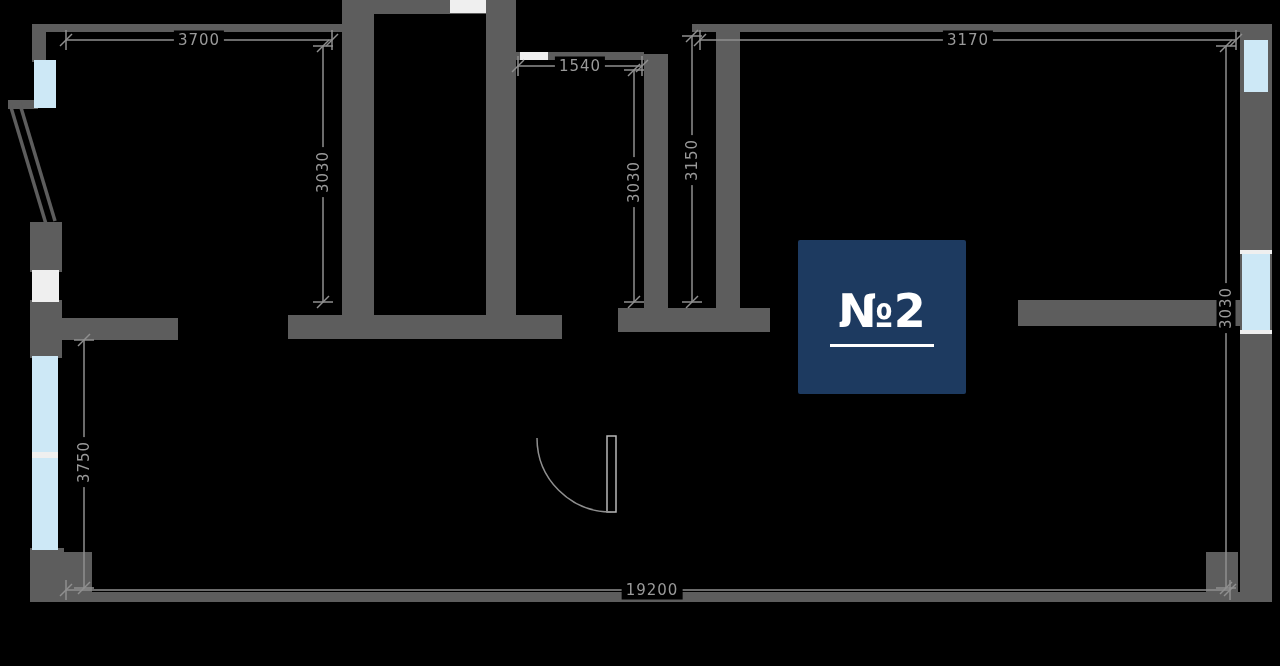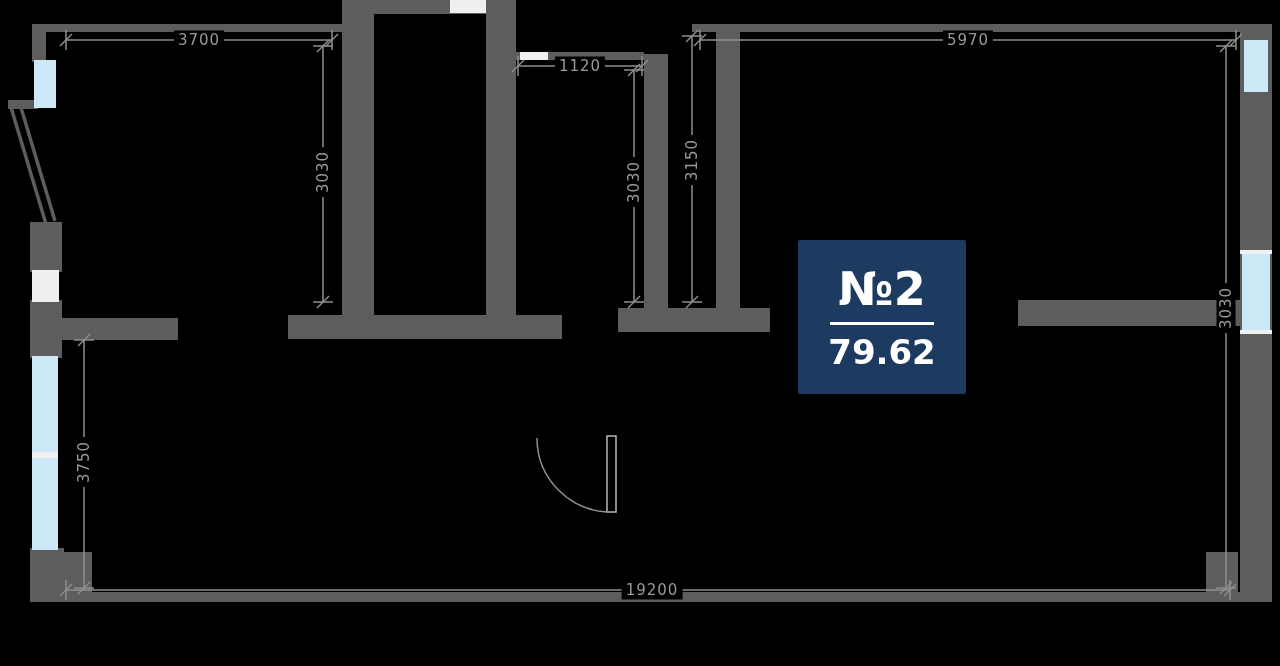--- a/index.html
+++ b/index.html
@@ -158,28 +158,27 @@
 
       <line x1="66" y1="590" x2="1230" y2="590"></line>
       <line x1="66" y1="580" x2="66" y2="600"></line>
       <line x1="1230" y1="580" x2="1230" y2="600"></line>
       <line x1="60" y1="596" x2="72" y2="584"></line>
       <line x1="1224" y1="596" x2="1236" y2="584"></line>
     </g>
   </svg>
 
   <div class="dim-label" style="left:199px;top:40px;">3700</div>
-  <div class="dim-label" style="left:580px;top:66px;">1120</div>
-  <div class="dim-label" style="left:968px;top:40px;">5970</div>
+  <div class="dim-label" style="left:580px;top:66px;">1540</div>
+  <div class="dim-label" style="left:968px;top:40px;">3170</div>
   <div class="dim-label vertical" style="left:323px;top:172px;">3030</div>
   <div class="dim-label vertical" style="left:634px;top:182px;">3030</div>
   <div class="dim-label vertical" style="left:692px;top:160px;">3150</div>
   <div class="dim-label vertical" style="left:1226px;top:308px;">3030</div>
   <div class="dim-label vertical" style="left:84px;top:462px;">3750</div>
   <div class="dim-label" style="left:652px;top:590px;">19200</div>
 
   <div class="badge" style="left:798px;top:240px;width:168px;height:154px;">
     <div class="badge-number">№2</div>
     <div class="badge-divider"></div>
-    <div class="badge-area">79.62</div>
   </div>
 
 </div>
 
 </body></html>

